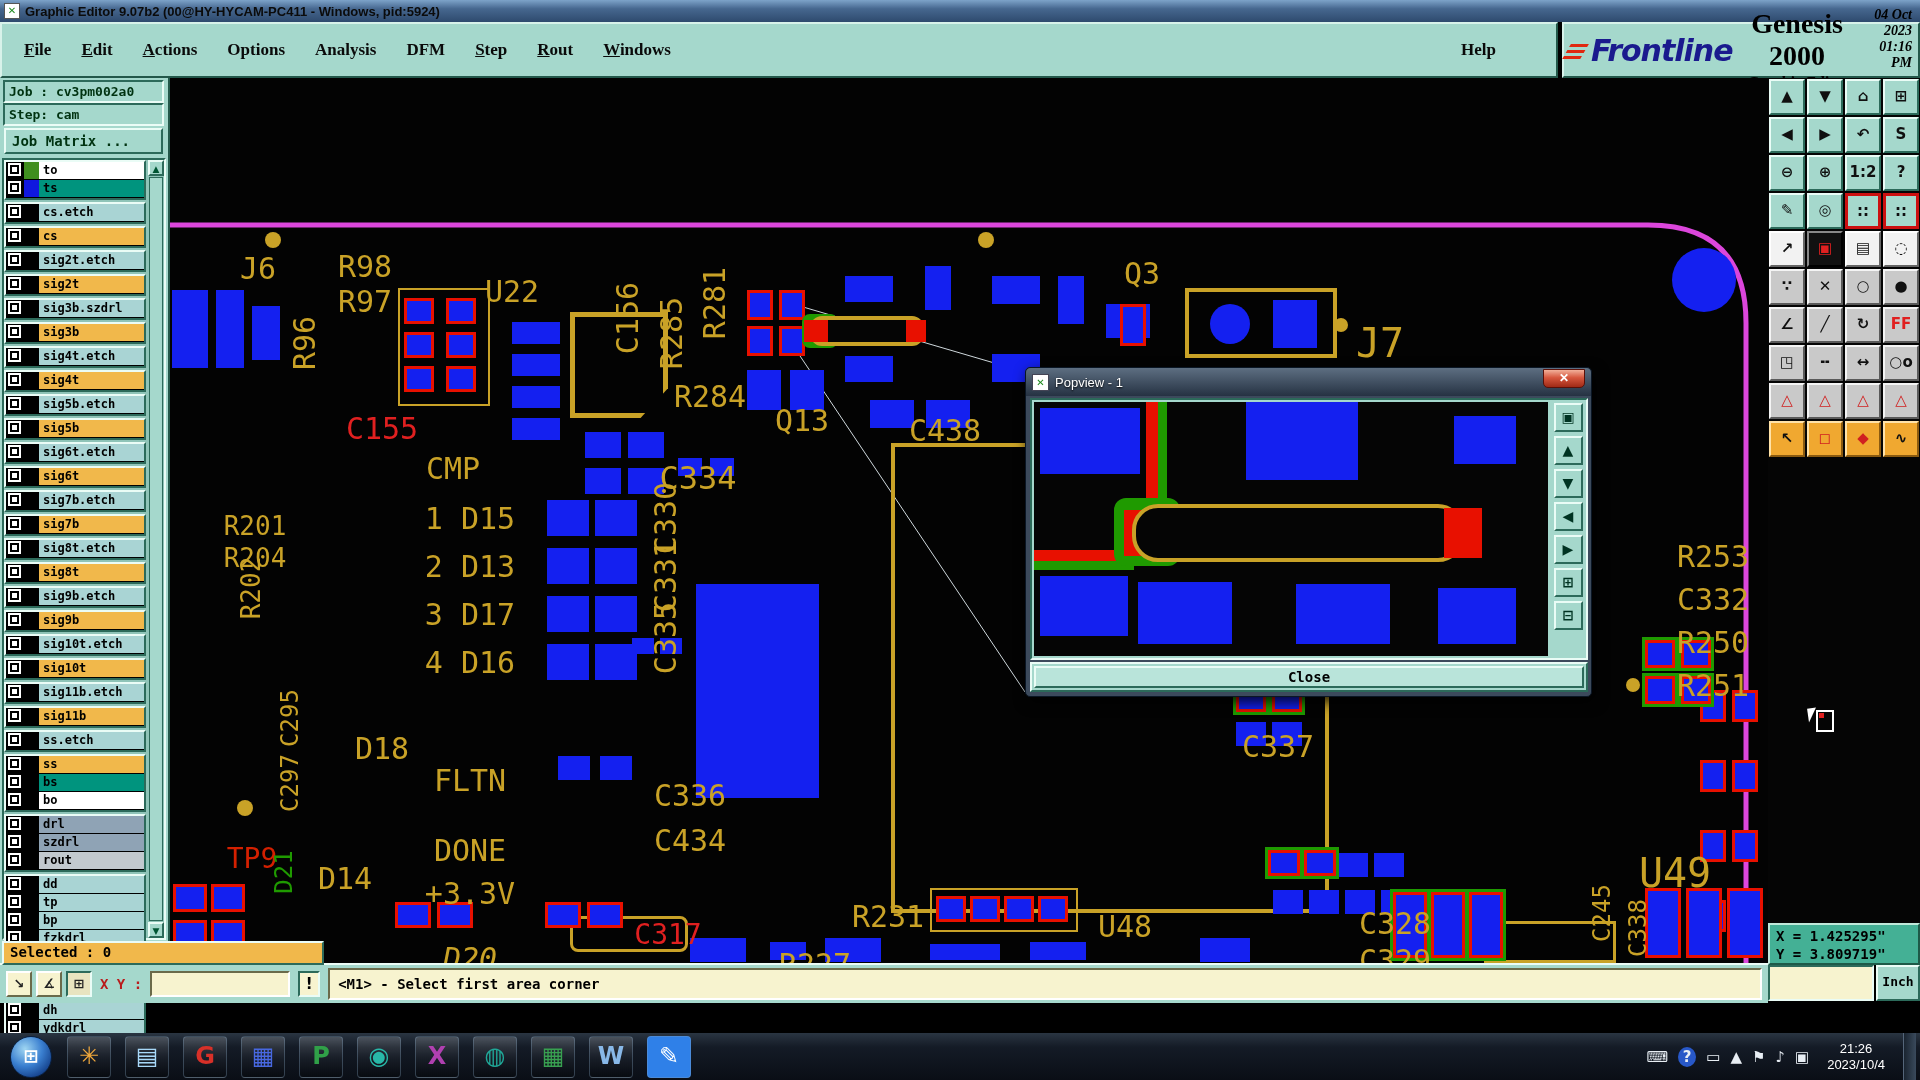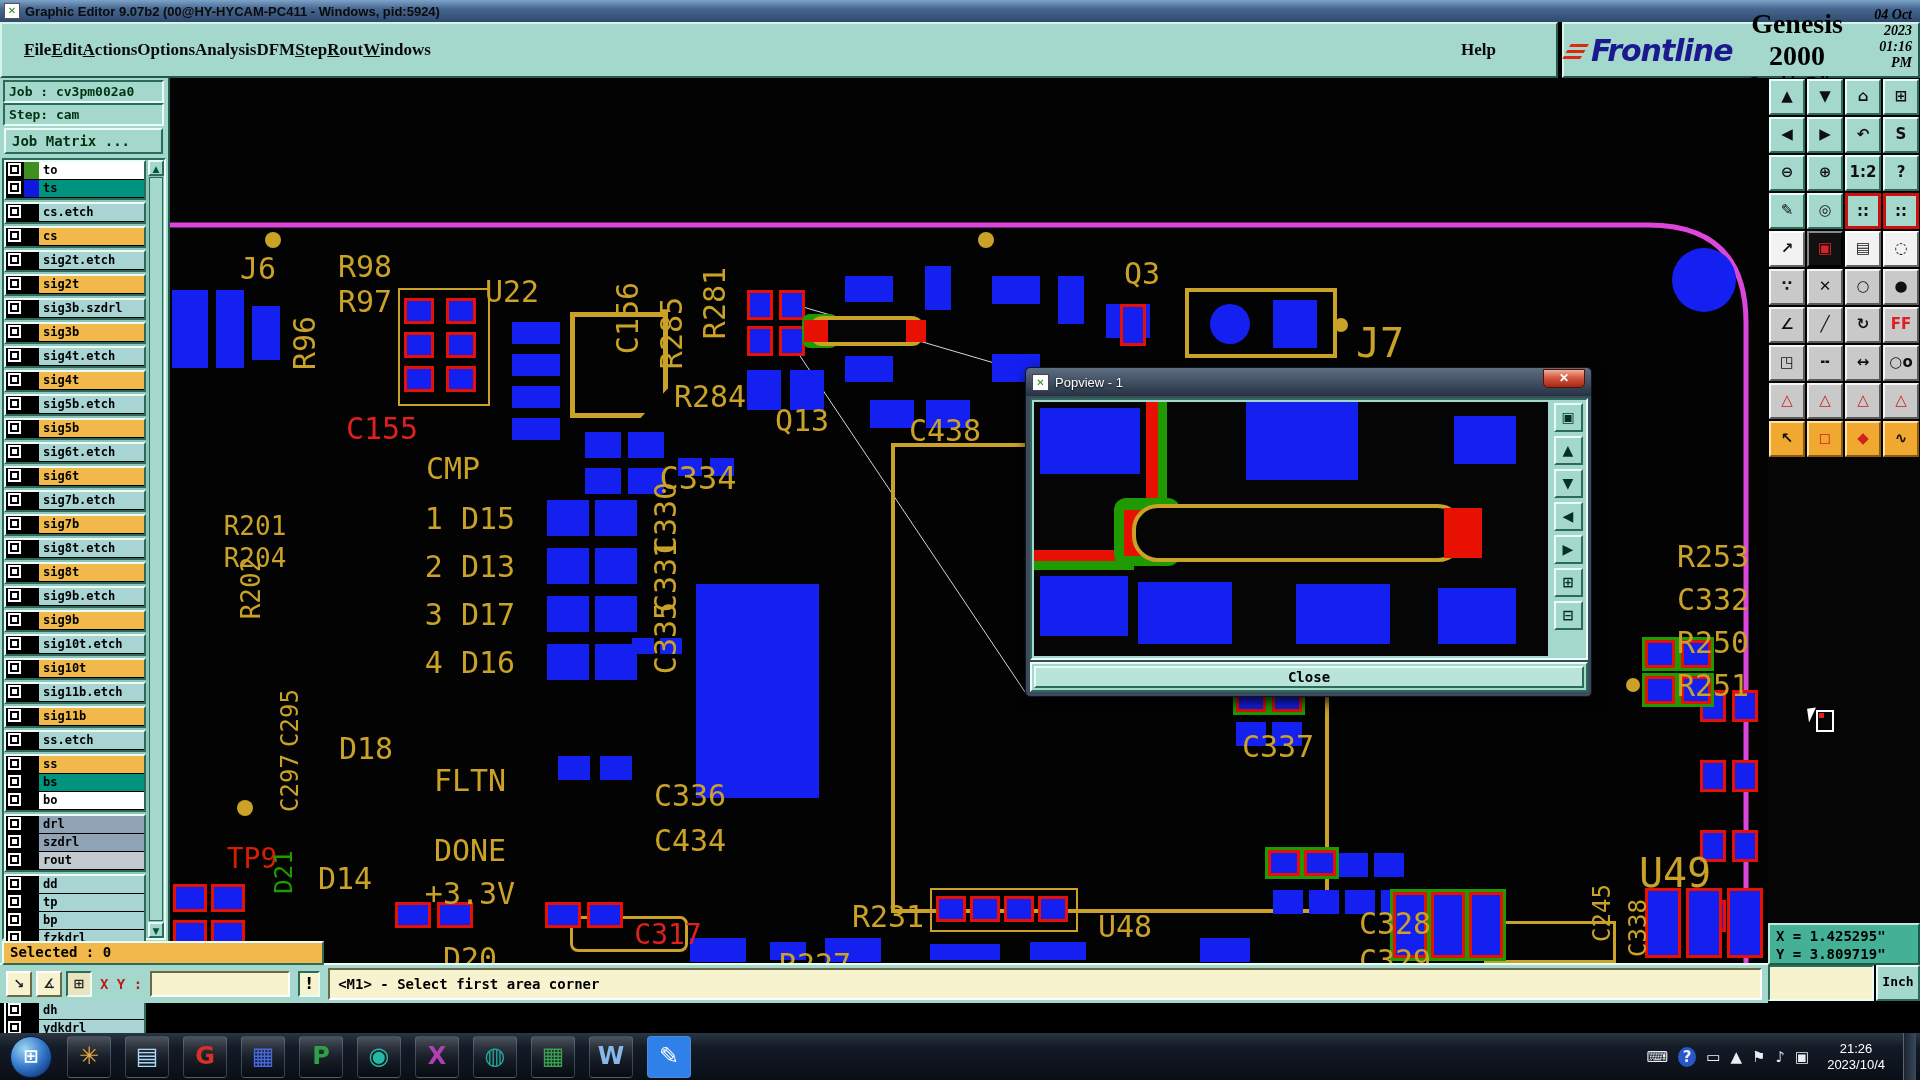--- a/index.html
+++ b/index.html
@@ -12,21 +12,21 @@
   #title-icon{width:14px;height:14px;background:#fff;border:1px solid #555;
     font:bold 10px/14px "DejaVu Sans",sans-serif;color:#1e8a1e;text-align:center;margin-right:5px;}
   #title-text{font:bold 13px "Liberation Sans",sans-serif;color:#0b0b0b;}
   
   .teal{background:#a5d8cc;}
   .bev{border:2px solid;border-color:#eafcf6 #2c6a5a #2c6a5a #eafcf6;}
   .bev-in{border:2px solid;border-color:#2c6a5a #eafcf6 #eafcf6 #2c6a5a;}
   #menubar{position:absolute;left:0;top:22px;width:1558px;height:56px;
     border:2px solid;border-color:#d8f2ea #23584a #23584a #d8f2ea;
     box-sizing:border-box;display:flex;align-items:center;}
-  #menu-list{display:flex;padding-left:22px;flex:1;}
+  #menu-list{display:flex;gap:30px;padding-left:22px;flex:1;}
   .menu-item{font:bold 17px "Liberation Serif",serif;color:#0a0a0a;cursor:default;}
   .menu-item u{text-decoration:underline;}
   #help-menu{font:bold 17px "Liberation Serif",serif;color:#0a0a0a;margin-right:60px;}
   #brandpanel{position:absolute;left:1562px;top:22px;width:358px;height:56px;
     border:2px solid;border-color:#d8f2ea #23584a #23584a #d8f2ea;box-sizing:border-box;
     display:flex;align-items:center;gap:8px;padding:0 6px;}
   #flogo{display:flex;align-items:center;}
   #speed{width:18px;height:3px;background:#e02810;box-shadow:0 6px 0 #e02810,0 12px 0 #e02810;
     transform:skewX(-30deg);margin-right:3px;margin-top:-10px;}
   #flogo b{font:bold italic 30px "DejaVu Sans",sans-serif;color:#1a1a8e;letter-spacing:-1px;}
@@ -623,35 +623,35 @@
       <div class="lab" style="left: 212px; top: 350px; font-size: 30px; color: rgb(224, 32, 32); transform: translate(-50%, -50%) rotate(0deg);">C155</div>
       <div class="lab" style="left: 283px; top: 390px; font-size: 30px; transform: translate(-50%, -50%) rotate(0deg);">CMP</div>
       <div class="lab" style="left: 528px; top: 400px; font-size: 32px; transform: translate(-50%, -50%) rotate(0deg);">C334</div>
       <div class="lab" style="left: 300px; top: 440px; font-size: 30px; transform: translate(-50%, -50%) rotate(0deg);">1 D15</div>
       <div class="lab" style="left: 300px; top: 488px; font-size: 30px; transform: translate(-50%, -50%) rotate(0deg);">2 D13</div>
       <div class="lab" style="left: 300px; top: 536px; font-size: 30px; transform: translate(-50%, -50%) rotate(0deg);">3 D17</div>
       <div class="lab" style="left: 300px; top: 584px; font-size: 30px; transform: translate(-50%, -50%) rotate(0deg);">4 D16</div>
       <div class="lab" style="left: 495px; top: 440px; font-size: 30px; transform: translate(-50%, -50%) rotate(-90deg);">C330</div>
       <div class="lab" style="left: 495px; top: 498px; font-size: 30px; transform: translate(-50%, -50%) rotate(-90deg);">C331</div>
       <div class="lab" style="left: 495px; top: 560px; font-size: 30px; transform: translate(-50%, -50%) rotate(-90deg);">C335</div>
-      <div class="lab" style="left: 196px; top: 670px; font-size: 30px; transform: translate(-50%, -50%) rotate(0deg); text-align: center;">D18</div>
+      <div class="lab" style="left: 212px; top: 670px; font-size: 30px; transform: translate(-50%, -50%) rotate(0deg); text-align: center;">D18</div>
       <div class="lab" style="left: 300px; top: 702px; font-size: 30px; transform: translate(-50%, -50%) rotate(0deg);">FLTN</div>
       <div class="lab" style="left: 520px; top: 717px; font-size: 30px; transform: translate(-50%, -50%) rotate(0deg);">C336</div>
       <div class="lab" style="left: 300px; top: 772px; font-size: 30px; transform: translate(-50%, -50%) rotate(0deg);">DONE</div>
       <div class="lab" style="left: 520px; top: 762px; font-size: 30px; transform: translate(-50%, -50%) rotate(0deg);">C434</div>
       <div class="lab" style="left: 300px; top: 815px; font-size: 30px; transform: translate(-50%, -50%) rotate(0deg);">+3.3V</div>
       <div class="lab" style="left: 85px; top: 448px; font-size: 26px; transform: translate(-50%, -50%) rotate(0deg);">R201</div>
       <div class="lab" style="left: 85px; top: 480px; font-size: 26px; transform: translate(-50%, -50%) rotate(0deg);">R204</div>
       <div class="lab" style="left: 81px; top: 510px; font-size: 26px; transform: translate(-50%, -50%) rotate(-90deg);">R202</div>
       <div class="lab" style="left: 120px; top: 640px; font-size: 24px; transform: translate(-50%, -50%) rotate(-90deg);">C295</div>
       <div class="lab" style="left: 120px; top: 705px; font-size: 24px; transform: translate(-50%, -50%) rotate(-90deg);">C297</div>
       <div class="lab" style="left: 82px; top: 780px; font-size: 28px; color: rgb(212, 32, 0); transform: translate(-50%, -50%) rotate(0deg);">TP9</div>
       <div class="lab" style="left: 114px; top: 794px; font-size: 24px; color: rgb(31, 154, 0); transform: translate(-50%, -50%) rotate(-90deg);">D21</div>
       <div class="lab" style="left: 175px; top: 800px; font-size: 30px; transform: translate(-50%, -50%) rotate(0deg);">D14</div>
-      <div class="lab" style="left: 300px; top: 880px; font-size: 30px; transform: translate(-50%, -50%) rotate(0deg);">D20</div>
+      <div class="lab" style="left: 300px; top: 880px; font-size: 30px; transform: translate(-50%, -50%) rotate(0deg); font-style: italic;">D20</div>
       <div class="lab" style="left: 498px; top: 856px; font-size: 28px; color: rgb(224, 32, 32); transform: translate(-50%, -50%) rotate(0deg);">C317</div>
       <div class="lab" style="left: 645px; top: 838px; font-size: 30px; transform: translate(-50%, -50%) rotate(0deg); margin-top: 48px;">R227</div>
       <div class="lab" style="left: 718px; top: 838px; font-size: 30px; transform: translate(-50%, -50%) rotate(0deg);">R231</div>
       <div class="lab" style="left: 955px; top: 848px; font-size: 30px; transform: translate(-50%, -50%) rotate(0deg);">U48</div>
       <div class="lab" style="left: 1108px; top: 668px; font-size: 30px; transform: translate(-50%, -50%) rotate(0deg);">C337</div>
       <div class="lab" style="left: 1543px; top: 478px; font-size: 30px; transform: translate(-50%, -50%) rotate(0deg);">R253</div>
       <div class="lab" style="left: 1543px; top: 521px; font-size: 30px; transform: translate(-50%, -50%) rotate(0deg);">C332</div>
       <div class="lab" style="left: 1543px; top: 564px; font-size: 30px; transform: translate(-50%, -50%) rotate(0deg);">R250</div>
       <div class="lab" style="left: 1543px; top: 607px; font-size: 30px; transform: translate(-50%, -50%) rotate(0deg);">R251</div>
       <div class="lab" style="left: 1505px; top: 795px; font-size: 40px; transform: translate(-50%, -50%) rotate(0deg);">U49</div>

